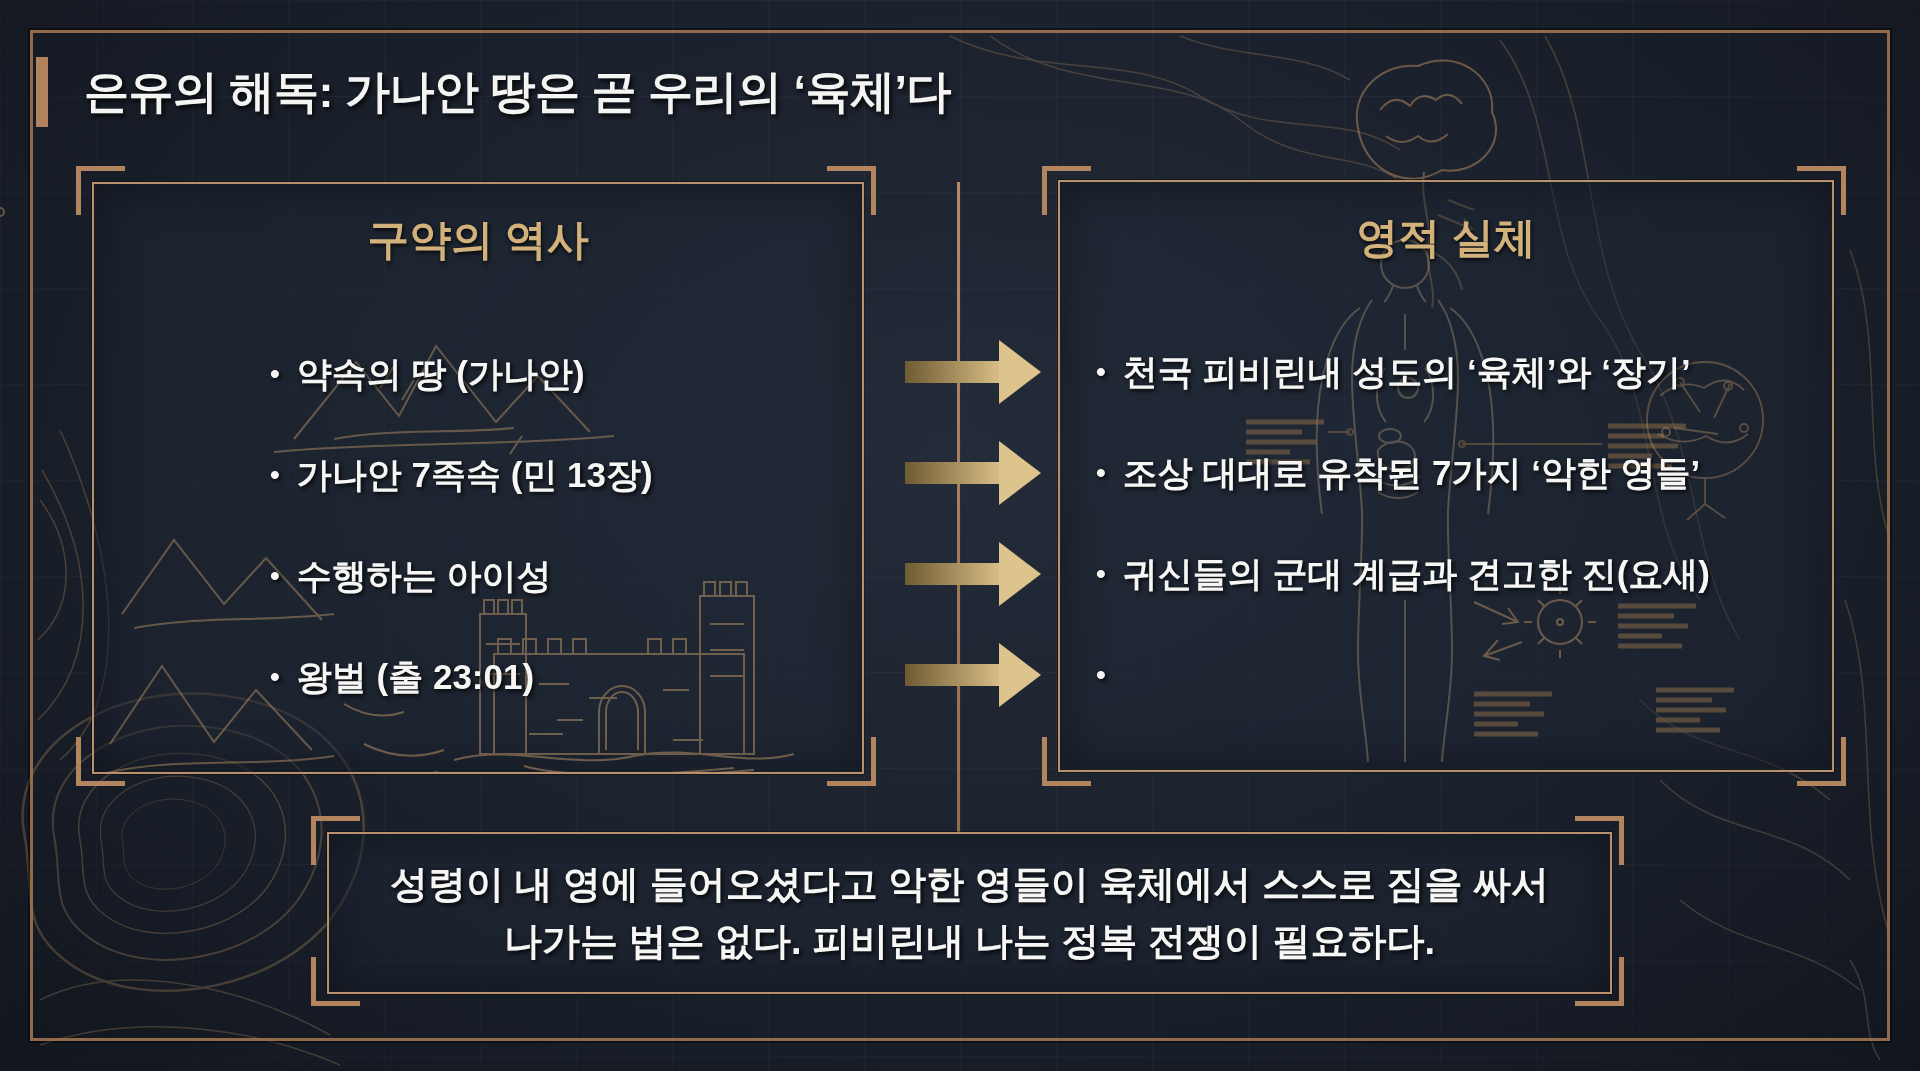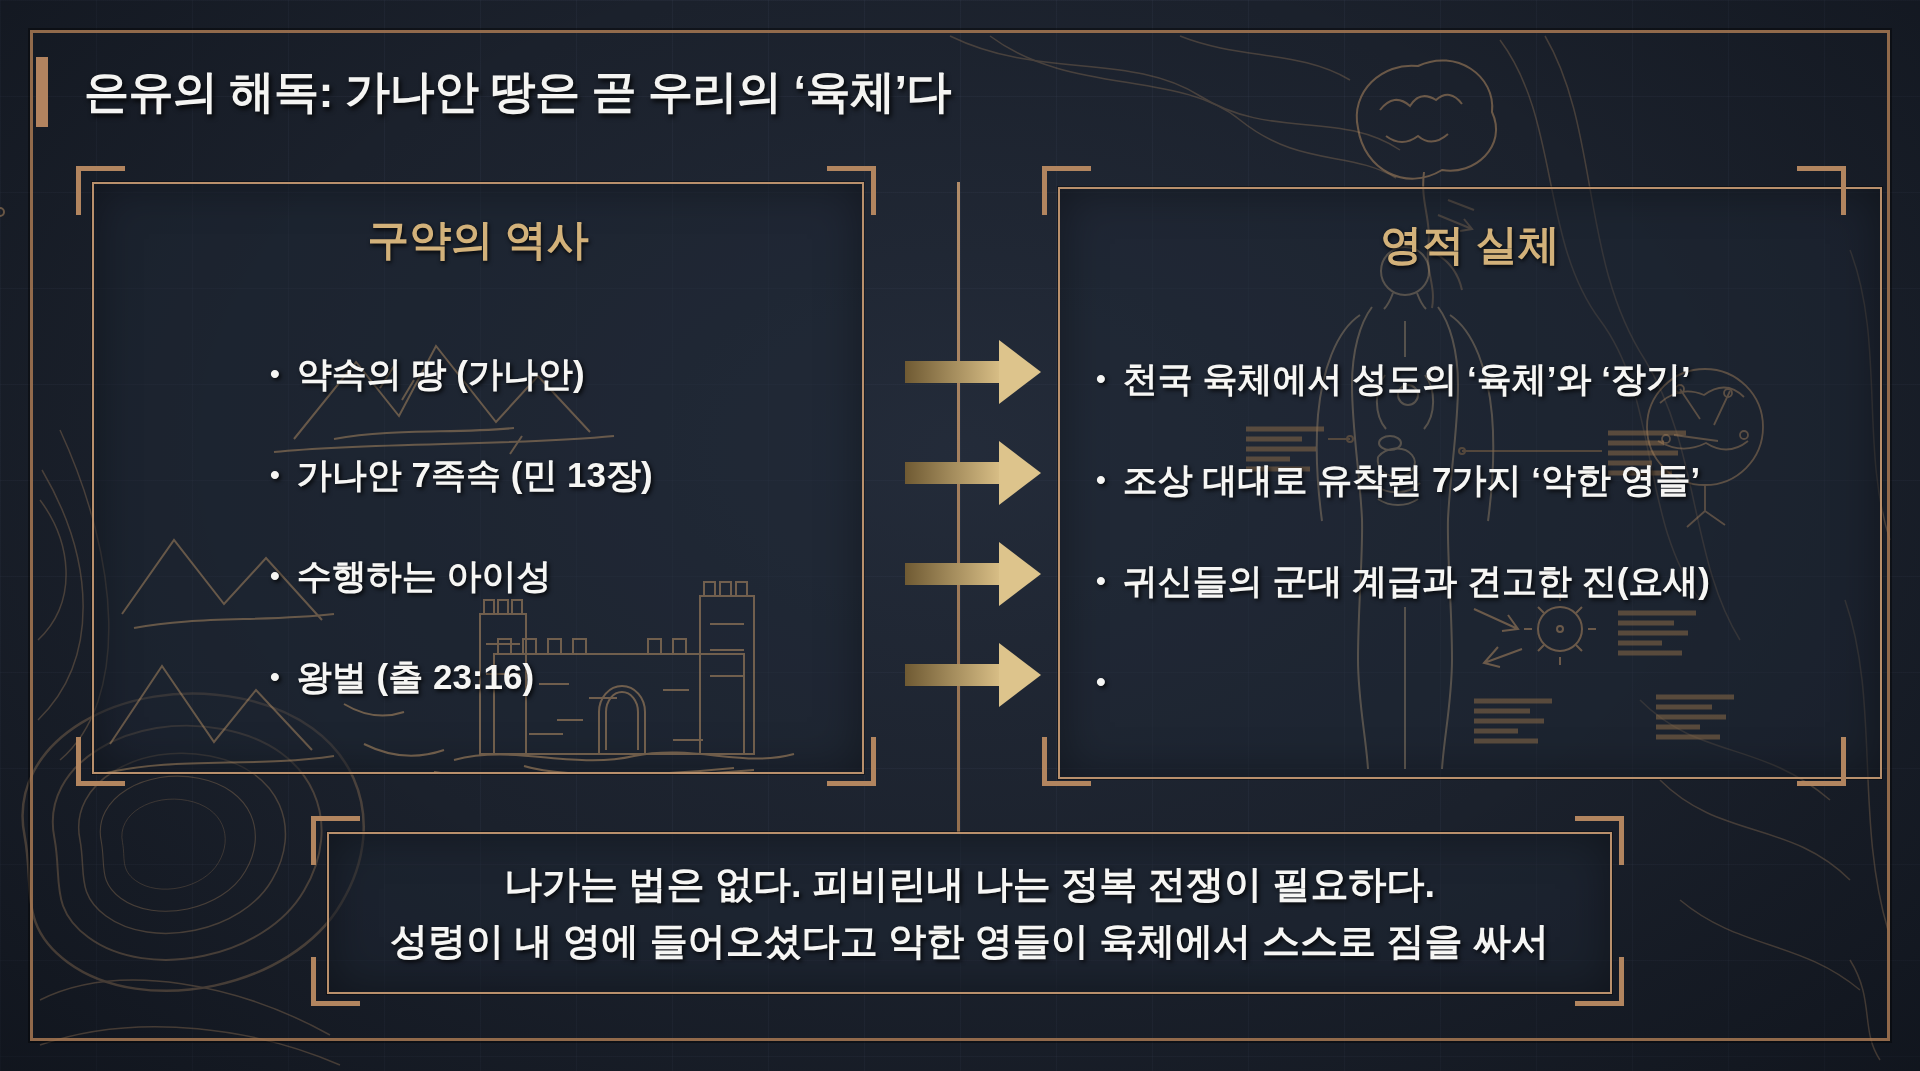--- a/index.html
+++ b/index.html
@@ -29,21 +29,21 @@
   }
 
   .panel{
     position:absolute;
     border:2px solid #b9906c;
     background:rgba(32,40,54,0.45);
     box-shadow: inset 0 0 46px rgba(0,0,0,0.38), 0 0 0 1px rgba(0,0,0,0.35);
     overflow:hidden;
   }
   .panel-left  {left:92px;  top:182px; width:768px;  height:588px;text-decoration:underline;}
-  .panel-right {left:1058px;top:187px; width:772px;  height:588px;padding-left:48px;}
+  .panel-right {left:1058px;top:180px; width:772px;  height:588px;}
   .panel-footer{left:327px; top:832px; width:1281px; height:158px; overflow:visible;}
 
   .bracket{position:absolute;width:44px;height:44px;border-color:#b2855f;border-style:solid;border-width:0;}
   .bracket.tl{border-top-width:5px;border-left-width:5px;  top:-16px;  left:-16px;}
   .bracket.tr{border-top-width:5px;border-right-width:5px; top:-16px;  right:-16px;}
   .bracket.bl{border-bottom-width:5px;border-left-width:5px;  bottom:-16px; left:-16px;}
   .bracket.br{border-bottom-width:5px;border-right-width:5px; bottom:-16px; right:-16px;}
   .bracket-host{position:absolute;pointer-events:none;}
   .host-left  {left:92px;  top:182px; width:768px;  height:588px;}
   .host-right {left:1058px;top:182px; width:772px;  height:588px;}
@@ -209,21 +209,21 @@
     <div class="item row-1">
         <span class="bullet">•</span>
         <span>가나안 7족속 (민 13장)</span>
       </div>
     <div class="item row-2">
         <span class="bullet">•</span>
         <span>수행하는 아이성</span>
       </div>
     <div class="item row-3">
         <span class="bullet">•</span>
-        <span>왕벌 (출 23:16)</span>
+        <span>왕벌 (출 23:01)</span>
       </div>
   </div>
   <div class="bracket-host host-left">
     <div class="bracket tl"></div>
       <div class="bracket tr"></div>
       <div class="bracket bl"></div>
       <div class="bracket br"></div>
   </div>
 
   <div class="panel panel-right">
@@ -271,21 +271,21 @@
         <circle cx="500" cy="440" r="22"></circle>
           <circle cx="500" cy="440" r="3"></circle>
         <path d="M500,412 v-8 M500,468 v8 M472,440 h-8 M528,440 h8 M484,424 l-6,-6 M516,424 l6,-6 M484,456 l-6,6 M516,456 l6,6"></path>
         <path d="M414,420 l44,20 m-10,-14 l10,14 l-16,2"></path>
         <path d="M462,460 l-38,14 m14,-16 l-14,16 l16,4"></path>
       </g>
     </svg>
     <div class="panel-title">영적 실체</div>
     <div class="item row-0">
         <span class="bullet">•</span>
-        <span>천국 육체에서 성도의 ‘육체’와 ‘장기’</span>
+        <span>천국 피비린내 성도의 ‘육체’와 ‘장기’</span>
       </div>
     <div class="item row-1">
         <span class="bullet">•</span>
         <span>조상 대대로 유착된 7가지 ‘악한 영들’</span>
       </div>
     <div class="item row-2">
         <span class="bullet">•</span>
         <span>귀신들의 군대 계급과 견고한 진(요새)</span>
       </div>
     <div class="item row-3">
@@ -294,22 +294,22 @@
   </div>
   <div class="bracket-host host-right">
     <div class="bracket tl"></div>
       <div class="bracket tr"></div>
       <div class="bracket bl"></div>
       <div class="bracket br"></div>
   </div>
 
   <div class="panel panel-footer">
     <div class="footer-wrap">
+      <div class="footer-line">성령이 내 영에 들어오셨다고 악한 영들이 육체에서 스스로 짐을 싸서</div>
       <div class="footer-line">나가는 법은 없다. 피비린내 나는 정복 전쟁이 필요하다.</div>
-      <div class="footer-line">성령이 내 영에 들어오셨다고 악한 영들이 육체에서 스스로 짐을 싸서</div>
     </div>
   </div>
   <div class="bracket-host host-footer">
     <div class="bracket tl"></div>
       <div class="bracket tr"></div>
       <div class="bracket bl"></div>
       <div class="bracket br"></div>
   </div>
 
 </div>

